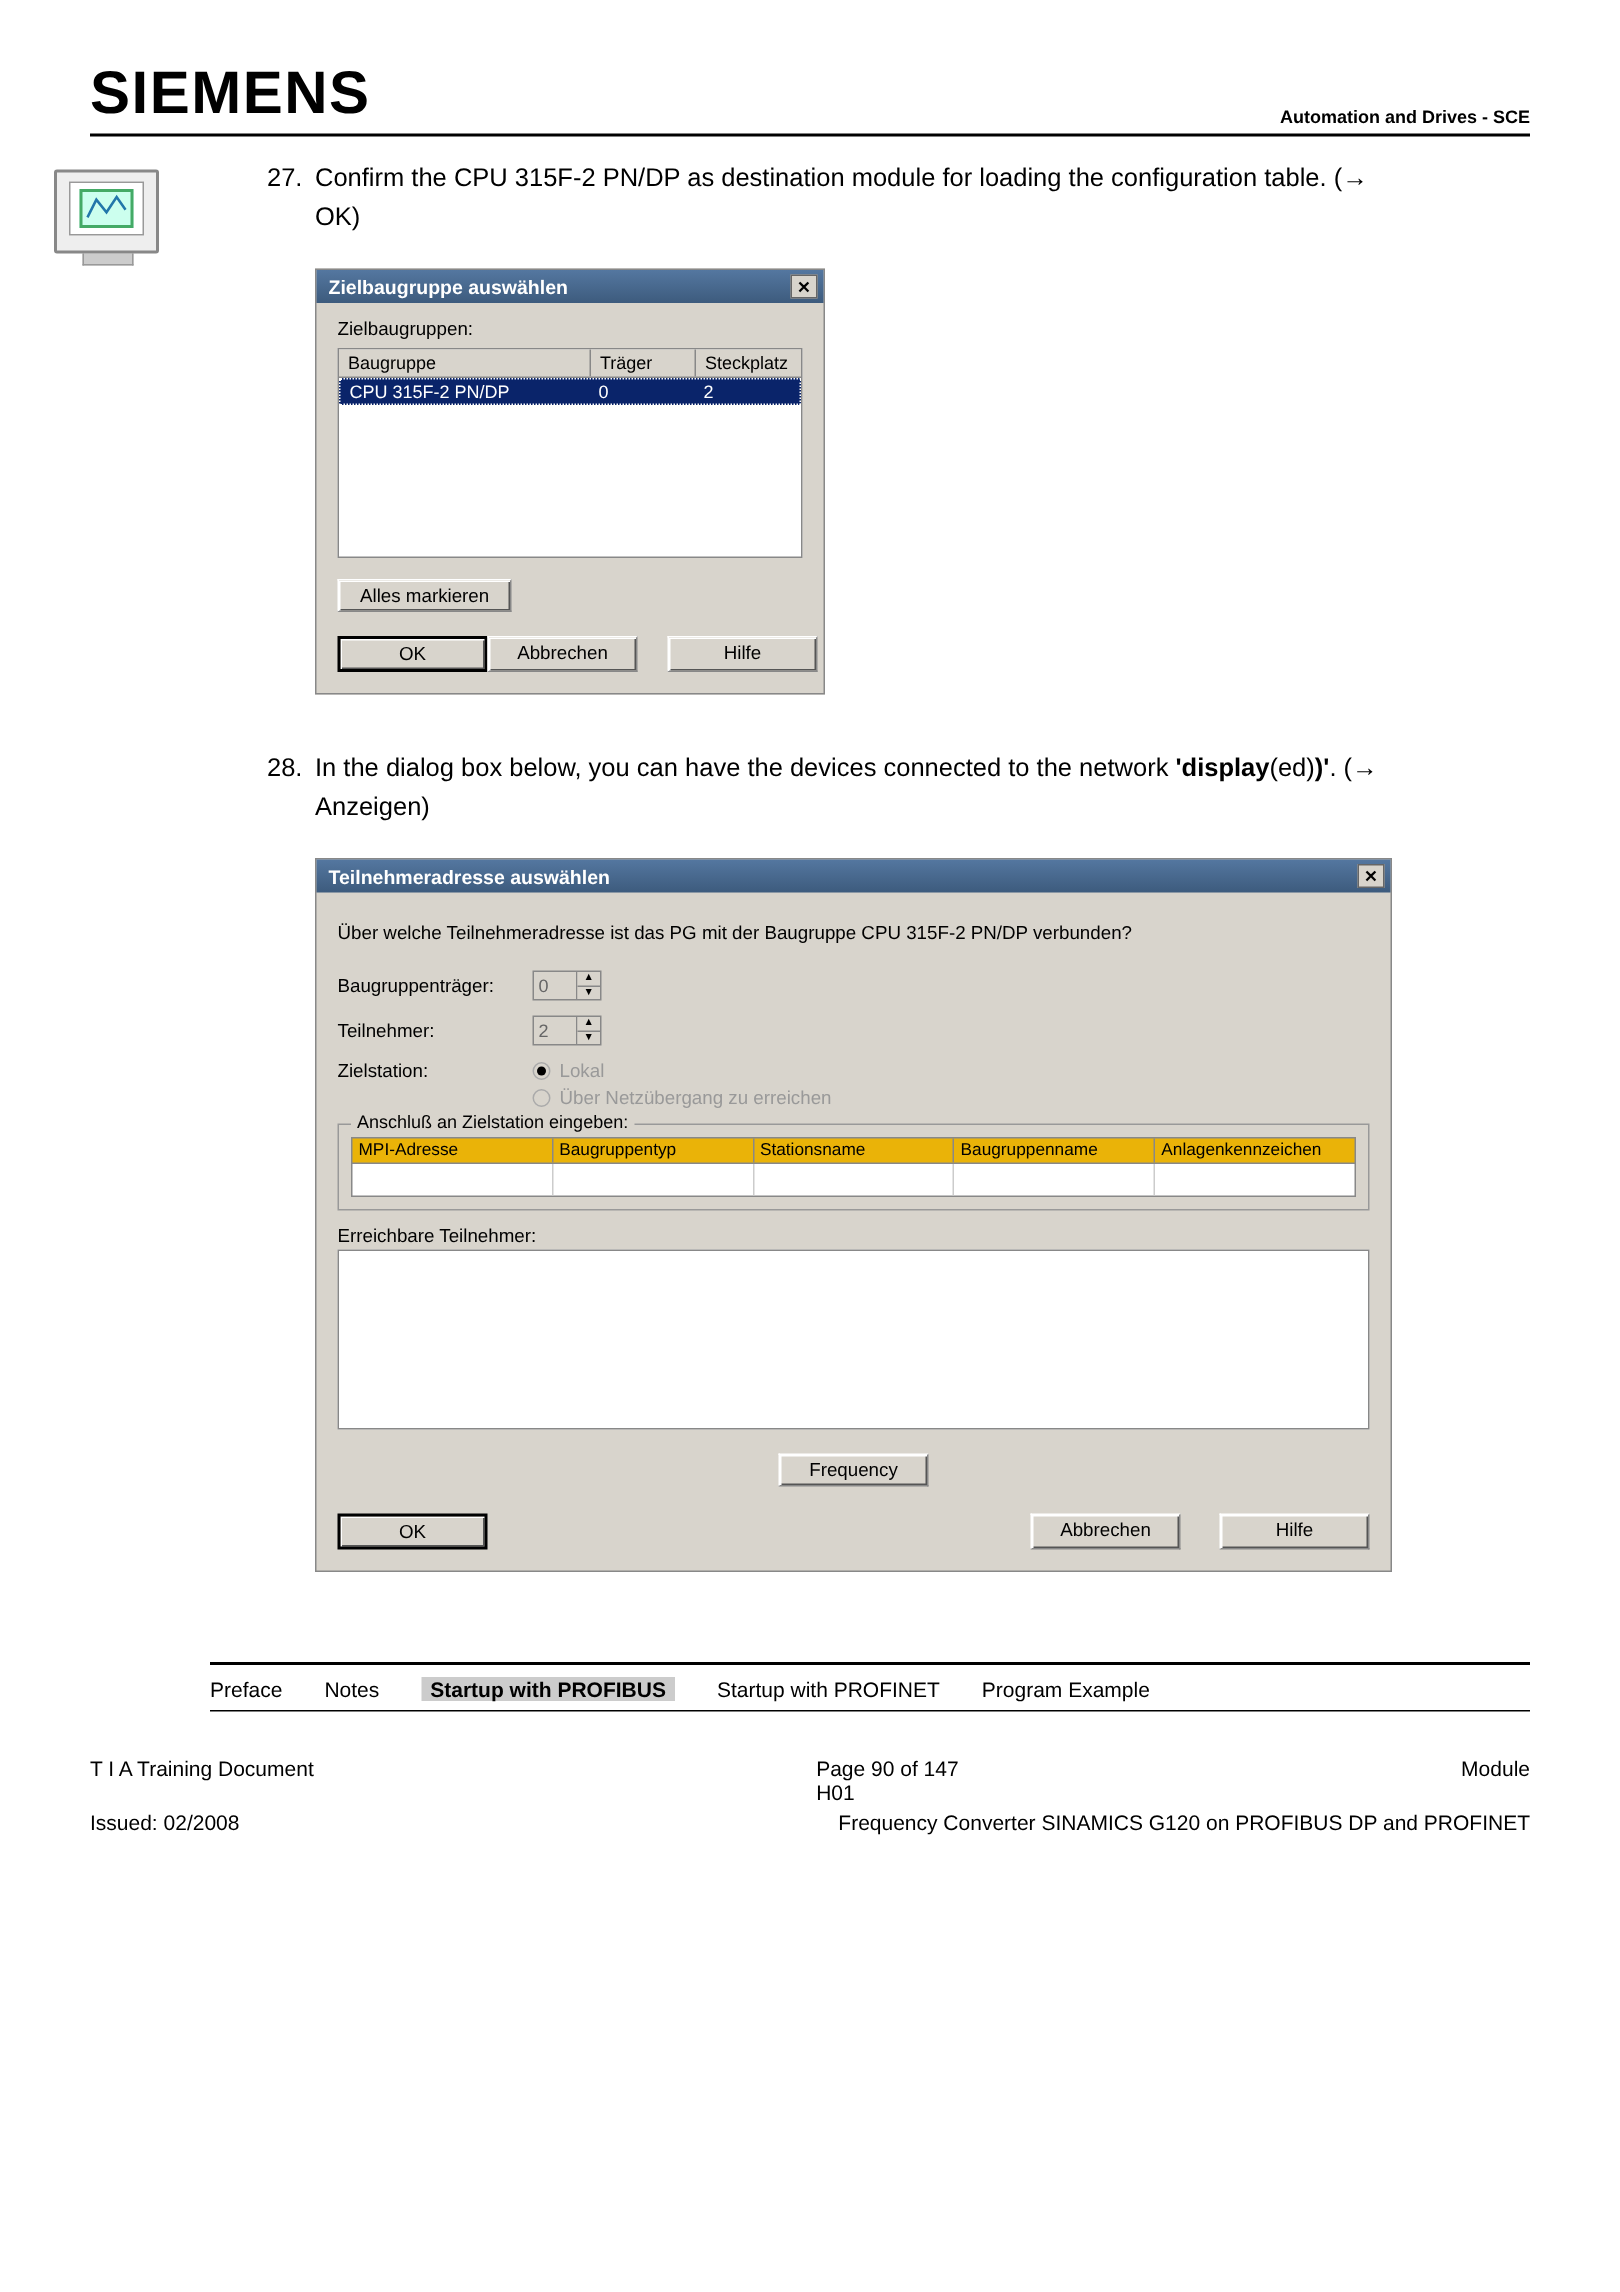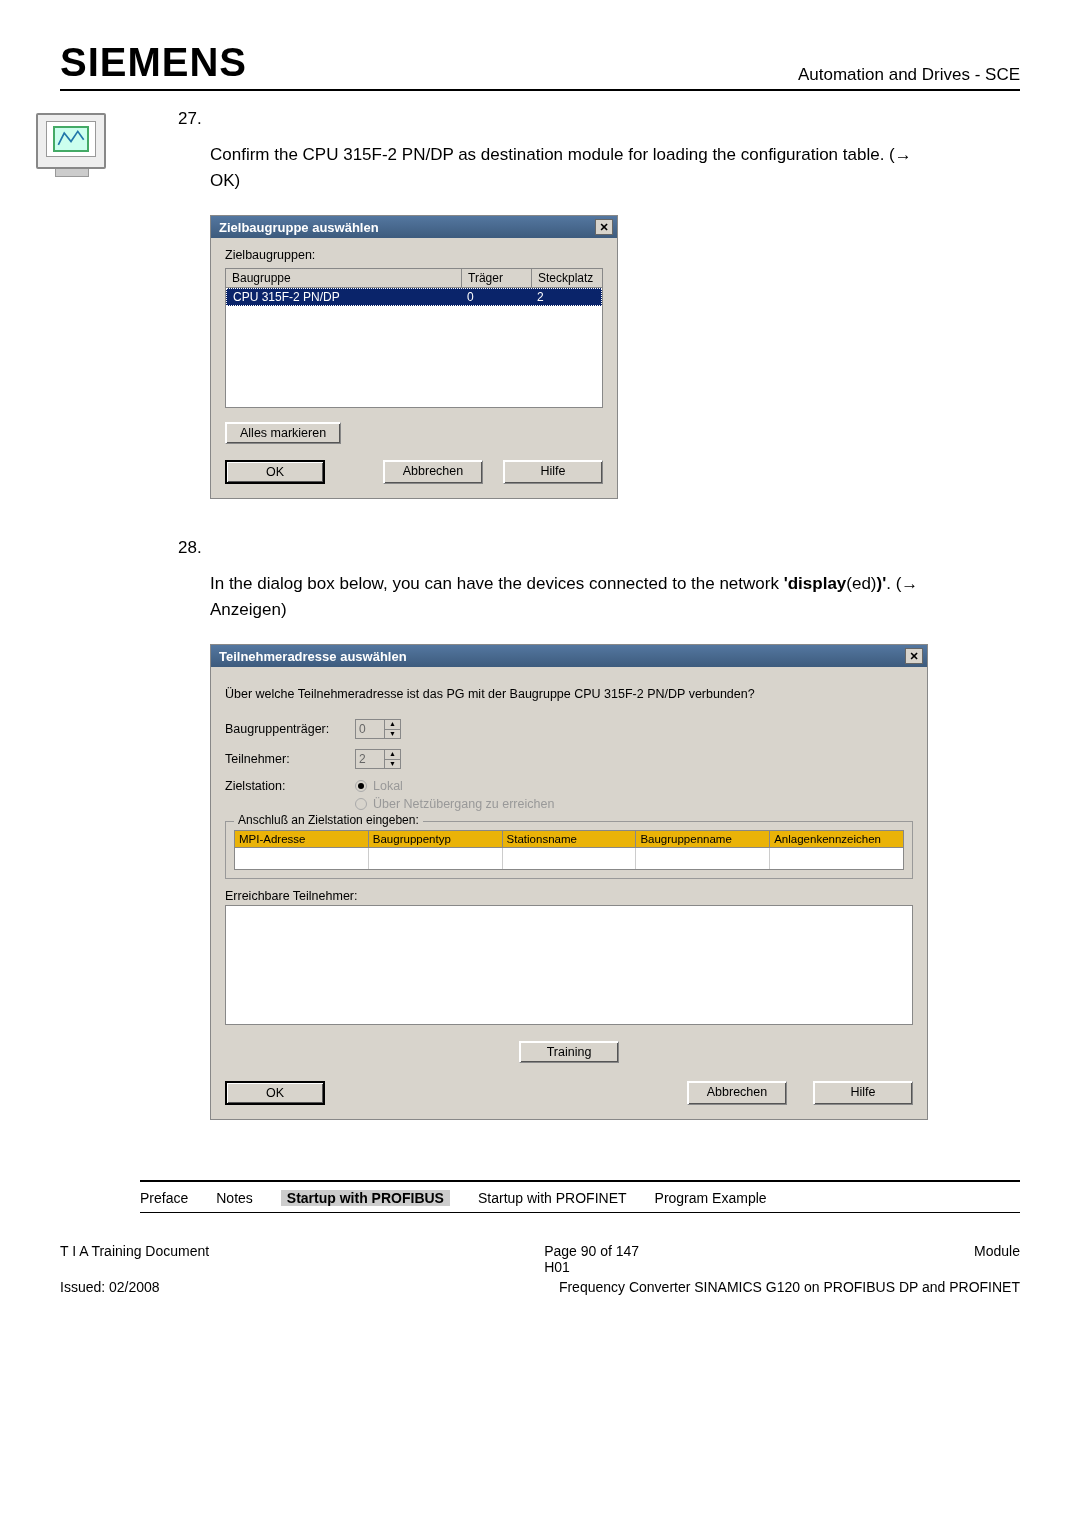--- a/index.html
+++ b/index.html
@@ -24,22 +24,22 @@
     padding-bottom: 4px;
     margin-bottom: 15px;
   }
   .siemens-logo {
     font-family: Arial, sans-serif;
     font-weight: 900;
     font-size: 40px;
     letter-spacing: 1px;
   }
   .header-right {
-    font-size: 17px;
-    font-weight: normal;
+    font-size: 12px;
+    font-weight: bold;
   }
   .side-icon {
     position: absolute;
     left: 36px;
     top: 113px;
     width: 72px;
     height: 66px;
   }
   .side-icon .monitor {
     width: 70px;
@@ -68,31 +68,31 @@
     margin-left: 118px;
     margin-right: 20px;
   }
   .step {
     display: flex;
     margin-bottom: 22px;
     font-size: 17px;
     line-height: 1.5;
   }
   .step-num { min-width: 32px; }
-  .step-body { flex:1;margin-top:36px; }
+  .step-body { flex:1; }
   .win {
     margin-left: 32px;
     border: 1px solid #888;
     background: #d8d4cc;
     font-family: Tahoma, Arial, sans-serif;
     font-size: 12.5px;
     color: #000;
     margin-bottom: 36px;
   }
-  .win1 { width: 408px; }
+  .win1 { width: 340px; }
   .win2 { width: 718px; }
   .titlebar {
     background: #4a6a8a;
     background: linear-gradient(to bottom,#5477a0,#3d5b7d);
     color: #fff;
     display:flex; align-items:center; justify-content:space-between;
     padding: 3px 4px 3px 8px;
     font-weight: bold;
     font-size: 13px;
   }
@@ -337,21 +337,21 @@
             <div class="gi"></div>
             <div class="gi"></div>
             <div class="gi"></div>
           </div>
         </div>
 
         <div class="reach-lbl">Erreichbare Teilnehmer:</div>
         <div class="reachbox"></div>
 
         <div class="centerbtn">
-          <span class="ctrlbtn">Training</span>
+          <span class="ctrlbtn">Frequency</span>
         </div>
 
         <div class="btnrow3">
           <span class="ctrlbtn" style="border:2px solid #000;">OK</span>
           <span class="spacer"></span>
           <span class="ctrlbtn">Abbrechen</span>
           <span class="ctrlbtn">Hilfe</span>
         </div>
       </div>
     </div>

